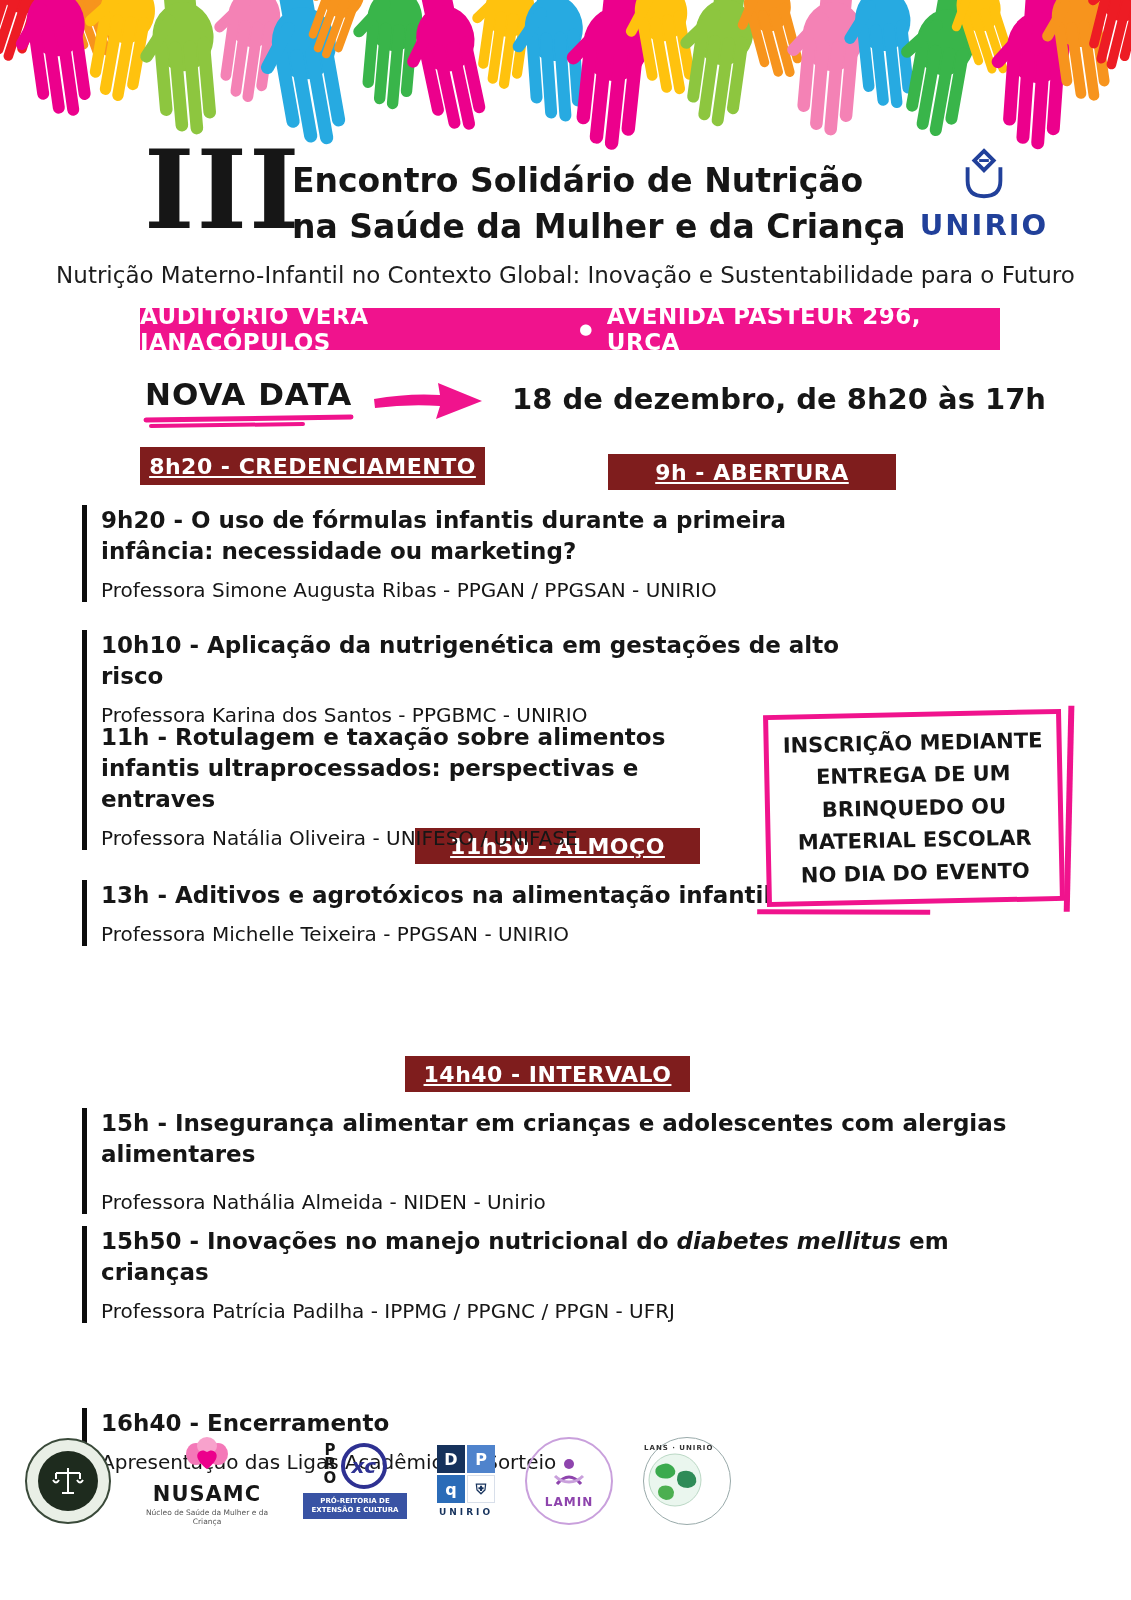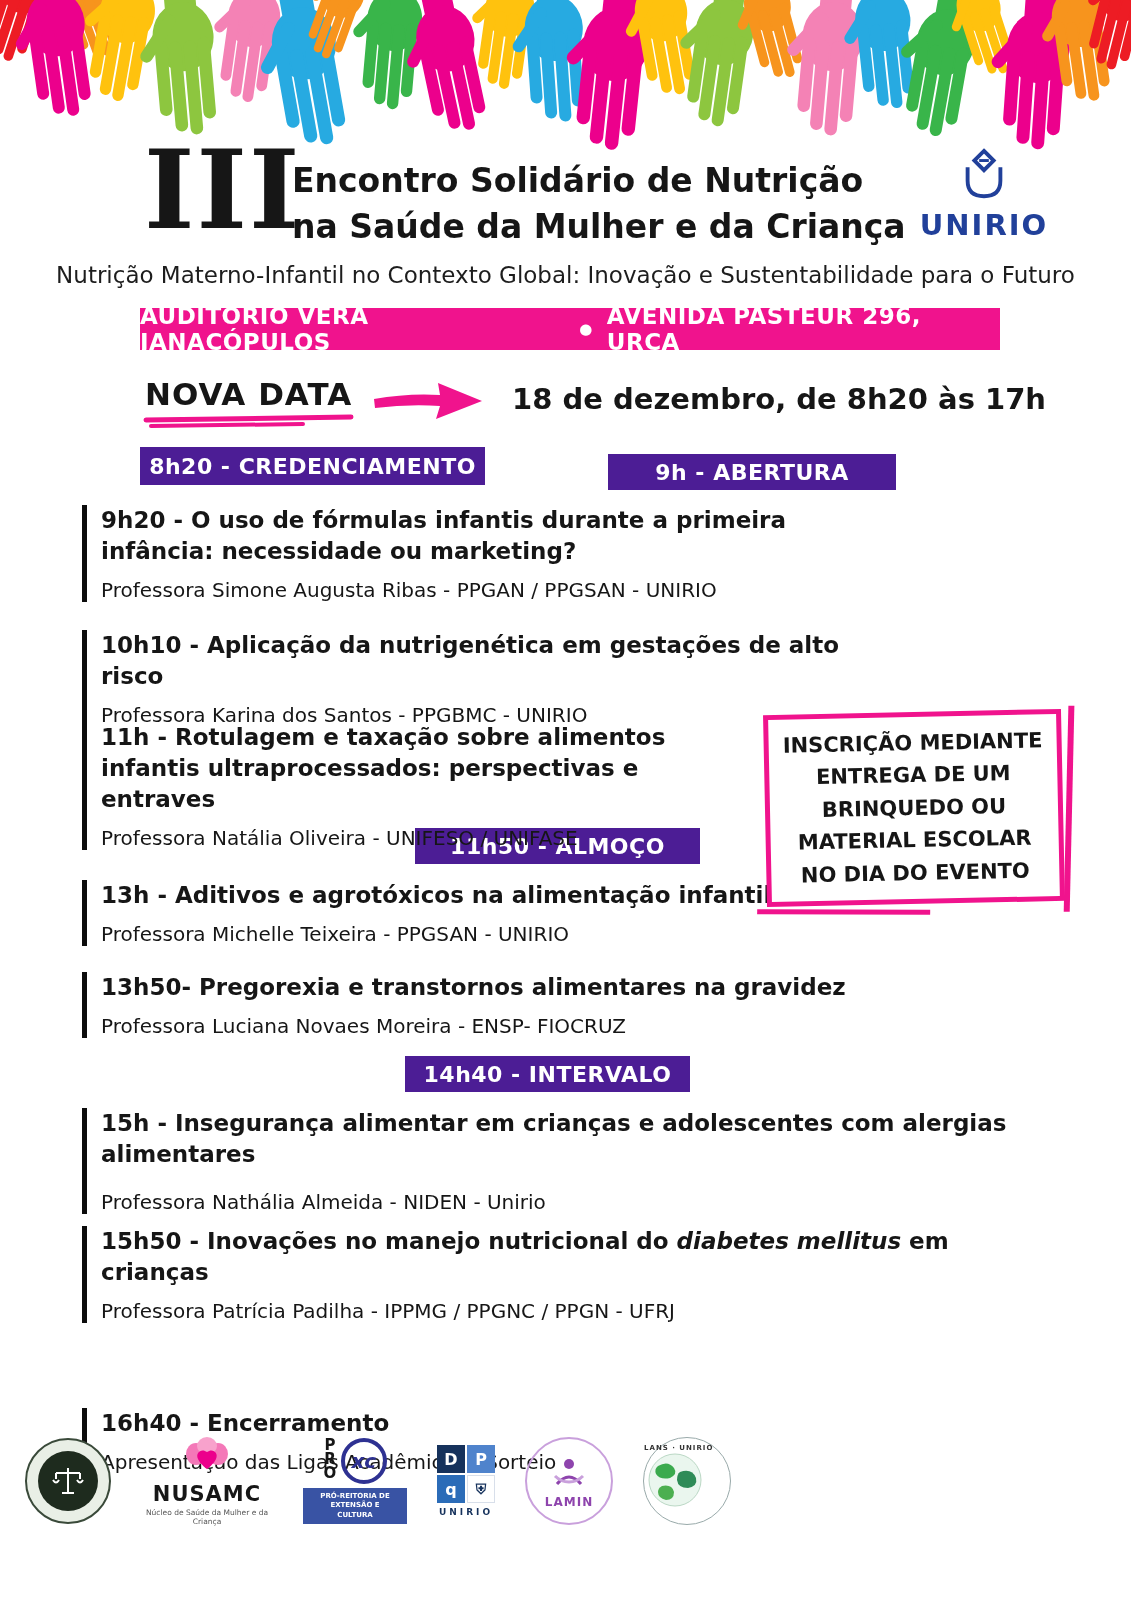--- a/index.html
+++ b/index.html
@@ -16,21 +16,21 @@
   .subtitle { position:absolute; left:0; top:262px; width:100%; text-align:center; font-size:23px; color:#1d1d1d; }
 
   .venue-banner { position:absolute; left:140px; top:308px; width:860px; height:42px; background:#F0138D; color:#fff; font-weight:bold; font-size:23px; letter-spacing:0.5px; display:flex; align-items:center; justify-content:center; gap:14px; }
   .venue-banner .dot { font-size:15px; }
 
   .nova-data { position:absolute; left:145px; top:376px; font-size:31px; font-weight:bold; letter-spacing:1px; }
   .nova-underline { position:absolute; left:143px; top:414px; }
   .date-arrow { position:absolute; left:372px; top:378px; }
   .date-value { position:absolute; left:512px; top:382px; font-size:29px; font-weight:bold; }
 
-  .badge { position:absolute; background:#4c1d95; color:#fff; font-weight:bold; font-size:22px; letter-spacing:0.5px; display:flex; align-items:center; justify-content:center; }
+  .badge { position:absolute; background:#7f1d1d; color:#fff; font-weight:bold; font-size:22px; letter-spacing:0.5px; display:flex; align-items:center; justify-content:center;text-decoration:underline; }
   .badge-cred   { left:140px; top:447px; width:345px; height:38px; }
   .badge-abert  { left:608px; top:454px; width:288px; height:36px; }
   .badge-almoco { left:415px; top:828px; width:285px; height:36px; }
   .badge-interv { left:405px; top:1056px; width:285px; height:36px; }
 
   .sched { position:absolute; left:82px; border-left:5px solid #0c0c0c; padding-left:14px; }
   .sched-title { font-size:23px; font-weight:bold; line-height:1.35; }
   .sched-title em { font-style:italic; }
   .sched-speaker { font-size:20px; font-weight:normal; margin-top:11px; }
 
@@ -58,21 +58,21 @@
   .seal-inner { width:60px; height:60px; border-radius:50%; background:#1e2b1e; display:flex; align-items:center; justify-content:center; }
 
   .logo-nusamc { width:132px; text-align:center; }
   .nusamc-name { font-size:21px; font-weight:bold; letter-spacing:1px; }
   .nusamc-tag { font-size:7.5px; color:#555; margin-top:2px; }
 
   .logo-proexc { width:104px; text-align:center; }
   .proexc-top { display:flex; align-items:flex-start; justify-content:center; gap:4px; }
   .proexc-pro { font-weight:bold; font-size:15px; width:1.3ch; word-break:break-all; line-height:0.95; text-align:center; }
   .proexc-circle { width:46px; height:46px; border:4px solid #2E3192; border-radius:50%; display:flex; align-items:center; justify-content:center; color:#2E3192; font-weight:bold; font-style:italic; font-size:20px; }
-  .proexc-bar { margin-top:4px; background:#3953A4; color:#fff; font-size:7px; font-weight:bold; padding:4px 13px; line-height:1.35; }
+  .proexc-bar { margin-top:4px; background:#3953A4; color:#fff; font-size:7px; font-weight:bold; padding:4px 3px; line-height:1.35; }
   .proexc-bar span { display:block; }
 
   .logo-dpq { text-align:center; }
   .dpq-grid { display:grid; grid-template-columns:28px 28px; grid-template-rows:28px 28px; gap:2px; }
   .dpq-grid span { display:flex; align-items:center; justify-content:center; color:#fff; font-weight:bold; font-size:16px; }
   .dpq-d { background:#16325C; }
   .dpq-p { background:#4F83CC; }
   .dpq-q { background:#2B6CB8; }
   .dpq-e { background:#fff; color:#16325C !important; font-size:14px !important; border:1px solid #d8dfea; }
   .dpq-caption { margin-top:4px; font-size:9px; letter-spacing:3px; color:#16325C; font-weight:bold; }
@@ -178,24 +178,20 @@
   <div class="sched s2">
     <div class="sched-title">11h - Rotulagem e taxação sobre alimentos infantis ultraprocessados: perspectivas e entraves</div>
     <div class="sched-speaker">Professora Natália Oliveira - UNIFESO / UNIFASE</div>
   </div>
 
   <div class="sched s3">
     <div class="sched-title">13h - Aditivos e agrotóxicos na alimentação infantil</div>
     <div class="sched-speaker">Professora Michelle Teixeira - PPGSAN - UNIRIO</div>
   </div>
 
-  <div class="sched s4">
-    <div class="sched-title">13h50- Pregorexia e transtornos alimentares na gravidez</div>
-    <div class="sched-speaker">Professora Luciana Novaes Moreira - ENSP- FIOCRUZ</div>
-  </div>
 
   <div class="sched s5">
     <div class="sched-title">15h -  Insegurança alimentar em crianças e adolescentes com alergias alimentares</div>
     <div class="sched-speaker">Professora Nathália Almeida - NIDEN - Unirio</div>
   </div>
 
   <div class="sched s6">
     <div class="sched-title"><span>15h50 - Inovações no manejo nutricional do </span><em>diabetes mellitus</em><span> em crianças</span></div>
     <div class="sched-speaker">Professora Patrícia Padilha - IPPMG / PPGNC / PPGN - UFRJ</div>
   </div>

